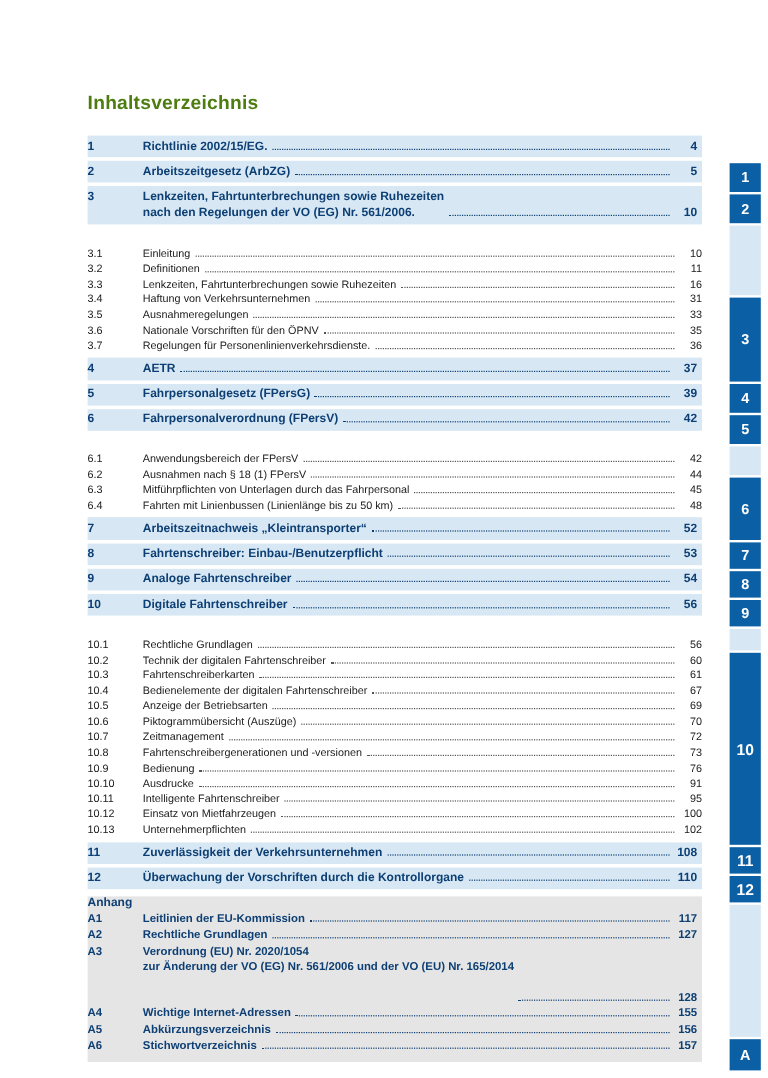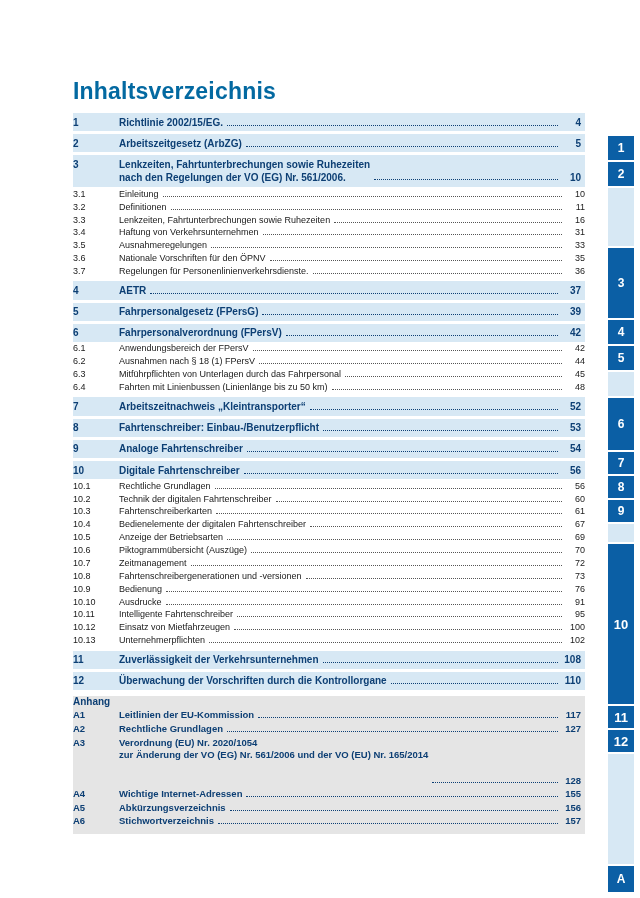--- a/index.html
+++ b/index.html
@@ -19,23 +19,23 @@
     position: absolute;
     left: 0; top: 0;
     width: 640px;
     height: 898px;
   }
   
   .title {
     position: absolute;
     left: 73px;
     top: 78px;
-    font-size: 23px;
-    font-weight: bold;
-    color: #0369a1;
+    font-size: 16px;
+    font-weight: bold;
+    color: #4d7c0f;
     letter-spacing: 0.2px;
   }
   
   .toc {
     position: absolute;
     left: 73px;
     top: 110px;
     width: 512px;
   }
   .row {
@@ -99,21 +99,21 @@
   .row.chapter.two-line .page-no { align-self: flex-end; }
   
   .row.sub .num,
   .row.sub .label,
   .row.sub .page-no {
     font-size: 9px;
     color: #1a1a1a;
     font-weight: normal;
   }
   .row.sub .dots { border-bottom-color: #555; }
-  .subgroup { margin: 1px 0 2px 0; }
+  .subgroup { margin: 18px 0 2px 0; }
   
   .anhang {
     background: #e5e5e5;
     color: #0d3f74;
     padding: 0 4px 6px 0;
     margin-top: 6px;
   }
   .anhang .head {
     font-size: 10px;
     font-weight: bold;

